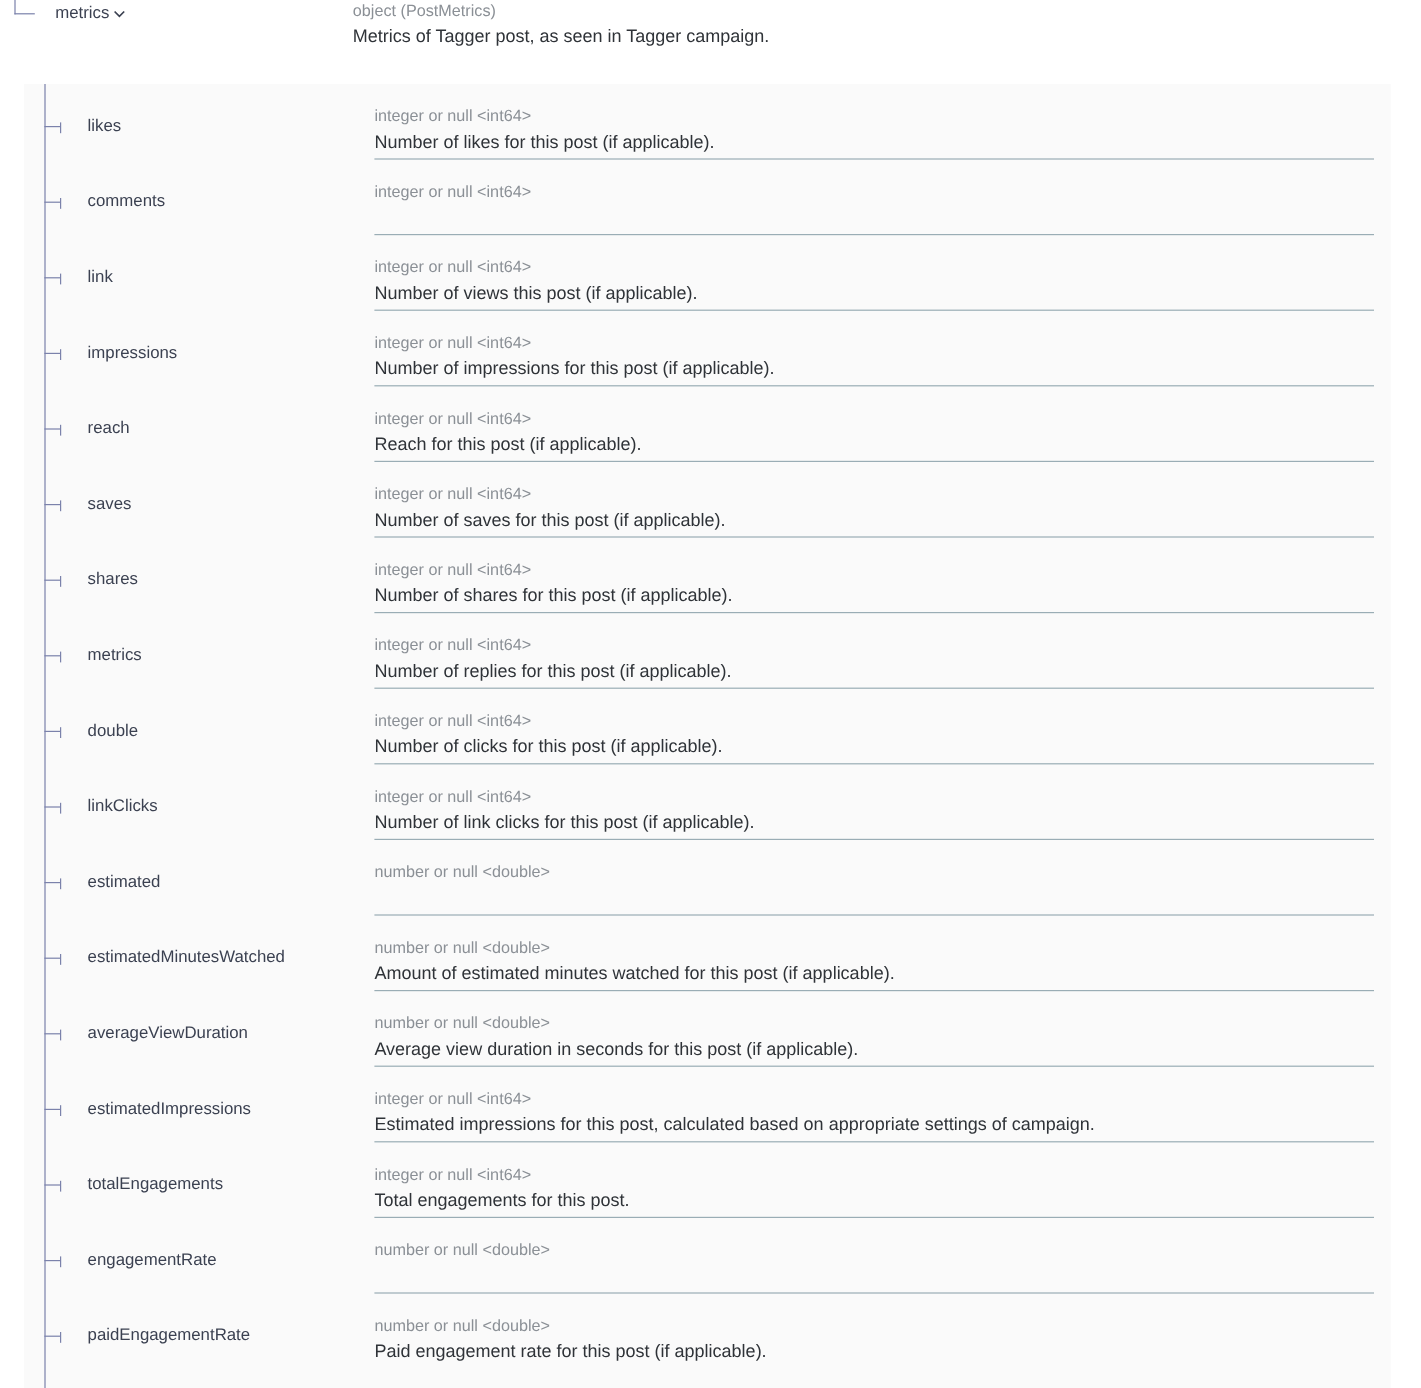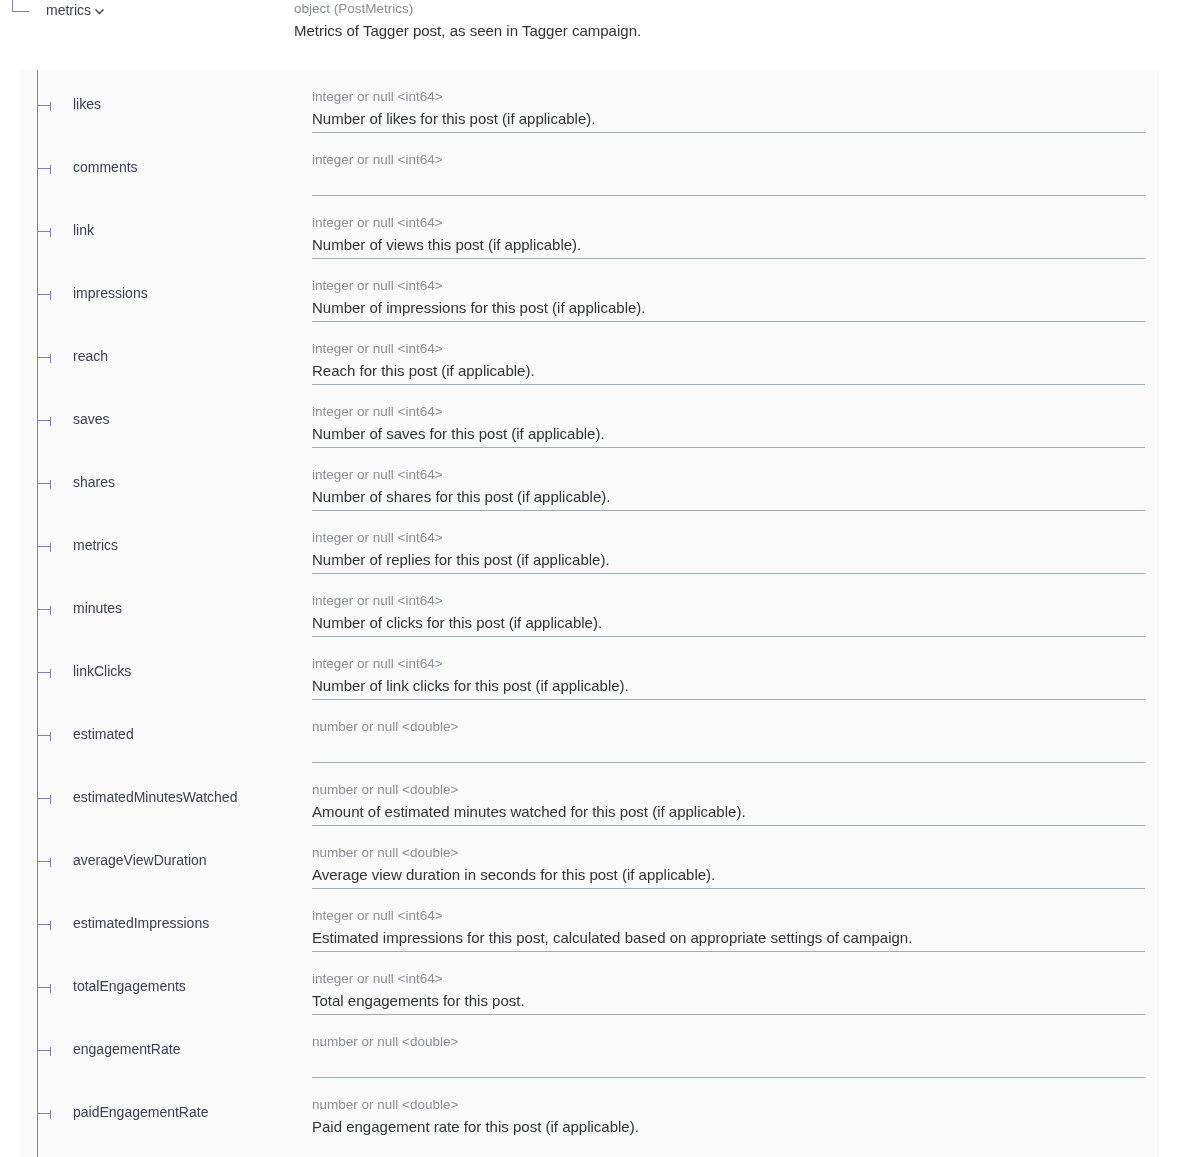--- a/index.html
+++ b/index.html
@@ -229,21 +229,21 @@
         <div class="row-connector"></div>
         <div class="prop-name row-name">metrics</div>
         <div class="row-detail">
           <div class="type-line">integer or null &lt;int64&gt;</div>
           <div class="desc-line">Number of replies for this post (if applicable).</div>
         </div>
         <div class="row-sep"></div>
       </div>
       <div class="prop-row">
         <div class="row-connector"></div>
-        <div class="prop-name row-name">minutes</div>
+        <div class="prop-name row-name">double</div>
         <div class="row-detail">
           <div class="type-line">integer or null &lt;int64&gt;</div>
           <div class="desc-line">Number of clicks for this post (if applicable).</div>
         </div>
         <div class="row-sep"></div>
       </div>
       <div class="prop-row">
         <div class="row-connector"></div>
         <div class="prop-name row-name">linkClicks</div>
         <div class="row-detail">

